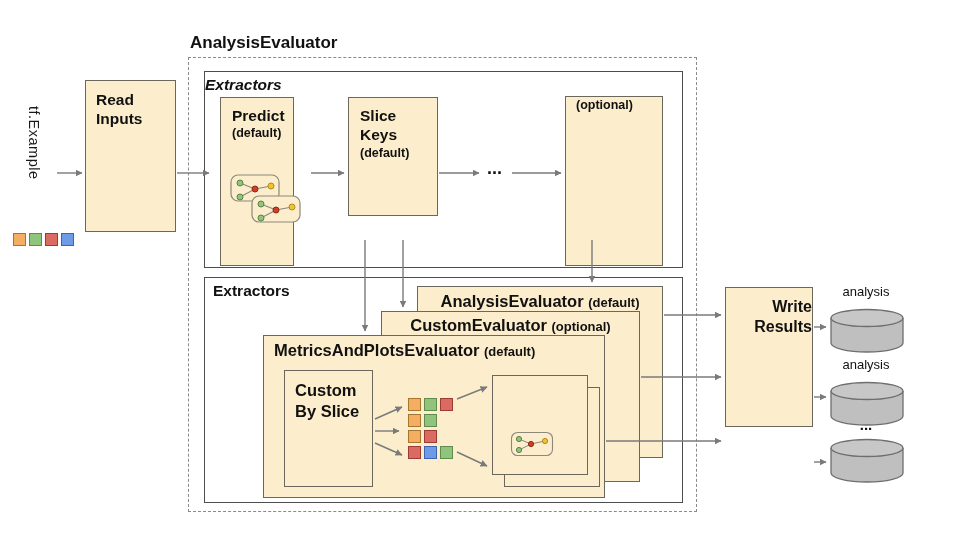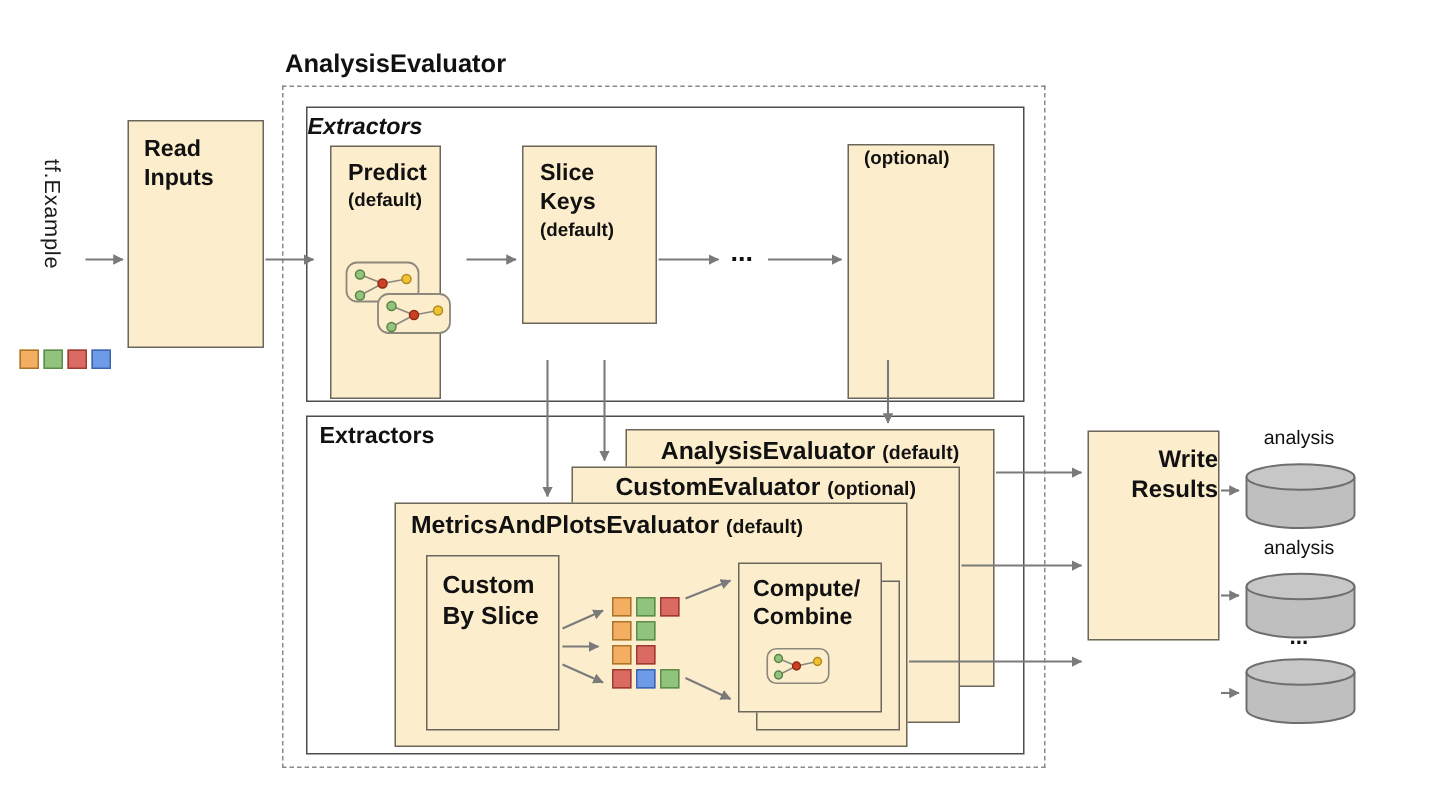--- a/index.html
+++ b/index.html
@@ -124,22 +124,20 @@
     <span class="sq" style="background: rgb(219, 106, 98); border-color: rgb(156, 60, 50);"></span>
   </div>
 <div class="sq-row" style="left:408px;top:446px;">
     <span class="sq" style="background: rgb(219, 106, 98); border-color: rgb(156, 60, 50);"></span>
     <span class="sq" style="background: rgb(109, 155, 232); border-color: rgb(63, 100, 173);"></span>
     <span class="sq" style="background: rgb(144, 195, 123); border-color: rgb(95, 140, 76);"></span>
   </div>
 
 <div class="box" style="left:504px;top:387px;width:96px;height:100px;"></div>
 <div class="box" style="left:492px;top:375px;width:96px;height:100px;">
-  <div class="box-title" style="padding:7px 0 0 9px;">Compute/
-Combine</div>
   <svg class="abs" style="left:17px;top:55px;" width="44" height="26" viewBox="0 0 44 26">
     <rect x="1.5" y="1.5" width="41" height="23" rx="6" fill="var(--box-fill)" stroke="#8c887c" stroke-width="1.1"></rect>
     <path d="M9,8 L21,13 M9,19 L21,13 L35,10" stroke="#8c887c" stroke-width="1" fill="none"></path>
     <circle cx="9" cy="8" r="2.6" fill="#93C47D" stroke="#5a8348"></circle>
     <circle cx="9" cy="19" r="2.6" fill="#93C47D" stroke="#5a8348"></circle>
     <circle cx="21" cy="13" r="2.6" fill="#CC4125" stroke="#8f2a14"></circle>
     <circle cx="35" cy="10" r="2.6" fill="#F1C232" stroke="#b08a1e"></circle>
   </svg>
 </div>
 

